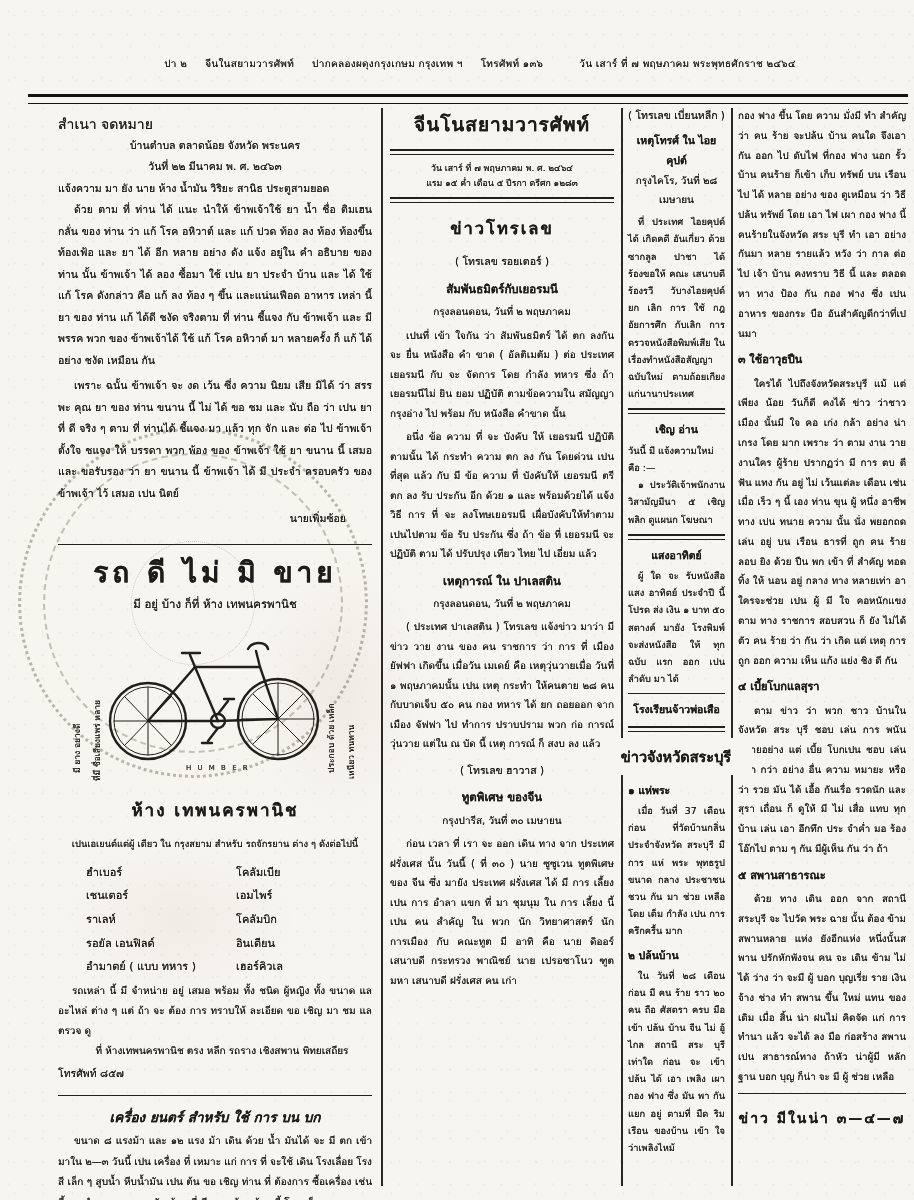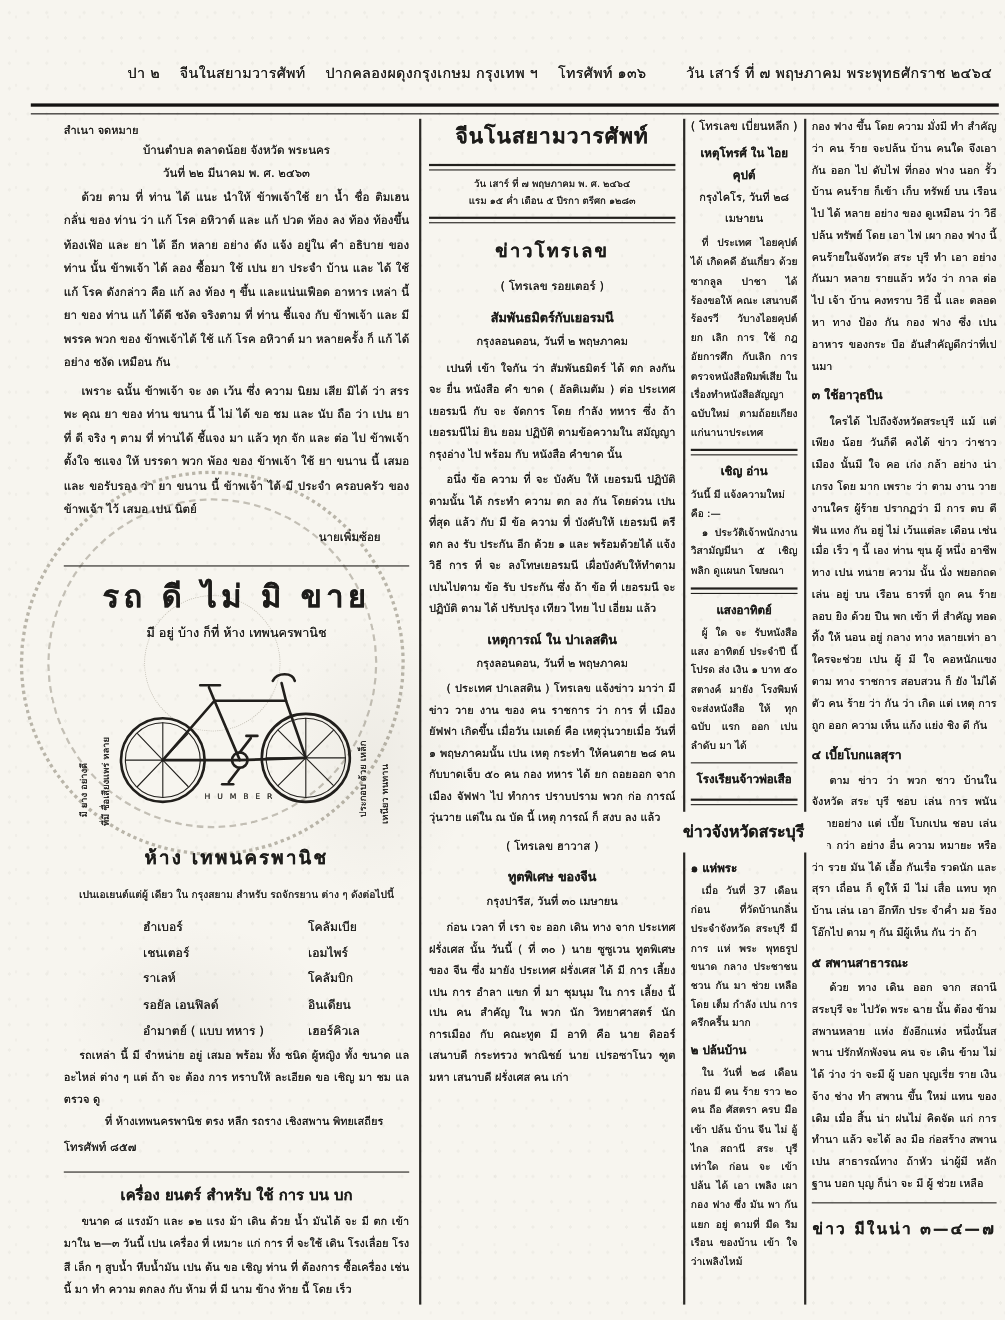--- a/index.html
+++ b/index.html
@@ -4,22 +4,22 @@
 <style>
   html,body{margin:0;padding:0;}
   body{font-family:"DejaVu Sans","Liberation Sans",sans-serif;background:#d8d5cc;}
   #page{position:relative;width:914px;height:1200px;margin:0 auto;background:#f7f5ef;
         overflow:hidden;color:#1d1c1a;
         background-image:radial-gradient(rgba(80,75,60,.05) 1px,transparent 1.2px),
                          radial-gradient(rgba(80,75,60,.04) 1px,transparent 1.4px);
         background-size:17px 23px,29px 31px;}
   .blur{text-shadow:0 0 .5px rgba(20,20,18,.85);}
   
-  #hdr{position:absolute;top:56px;left:58px;right:12px;display:flex;justify-content:flex-end;
-       font-size:13px;letter-spacing:.3px;gap:36px;}
+  #hdr{position:absolute;top:56px;left:58px;right:12px;display:flex;justify-content:center;
+       font-size:10px;letter-spacing:.3px;gap:36px;}
   #hdr .hl{display:flex;gap:18px;}
   #hdr-rule{position:absolute;top:94px;left:28px;right:6px;height:6px;
        border-top:3px solid #141312;border-bottom:1.5px solid #141312;}
   
   .vrule{position:absolute;top:108px;bottom:14px;width:1.5px;background:#2a2825;}
   
   .para{text-align:justify;text-indent:16px;margin:0 0 4px 0;}
   .c{text-align:center;}
   .rule{border:none;border-top:1.5px solid #22201d;margin:6px 0;}
   .rule2{border:none;border-top:2.5px solid #22201d;border-bottom:1px solid #22201d;height:3px;margin:6px 0;}
@@ -28,32 +28,32 @@
   #col1 .sig{text-align:right;padding-right:26px;margin-top:4px;}
   
   #bike-ad{position:relative;margin-top:10px;}
   #bike-ad .h1{font-size:28px;font-weight:bold;letter-spacing:4px;line-height:1.3;}
   #bike-ad .h2{font-size:11.5px;margin-top:2px;}
   #bike-wrap{position:relative;height:168px;margin-top:6px;}
   #bike-svg{position:absolute;left:42px;top:6px;}
   .vlabel{position:absolute;font-size:8.5px;white-space:nowrap;transform:rotate(-90deg);transform-origin:left top;line-height:1.25;}
   #vl1{left:14px;top:150px;} #vl2{left:34px;top:158px;}
   #vr1{left:268px;top:150px;} #vr2{left:288px;top:156px;}
-  #humber{position:absolute;left:128px;top:124px;font-size:7px;letter-spacing:2px;color:#3a3833;}
+  #humber{position:absolute;left:128px;top:138px;font-size:7px;letter-spacing:2px;color:#3a3833;}
   #bike-ad .shop{font-size:17px;font-weight:bold;letter-spacing:2px;margin-top:2px;}
   #bike-ad .agent{font-size:9.3px;margin-top:6px;}
   #brands{margin:8px 0 2px 28px;font-size:11px;line-height:2.15;}
-  #brands .brow{display:flex;margin-left:44px;}
+  #brands .brow{display:flex;}
   #brands .bl{width:150px;} #brands .br{flex:1;}
   #bike-ad .note{font-size:10px;line-height:2;text-align:justify;text-indent:14px;margin:2px 0 0 0;}
   #bike-ad .note2{font-size:10px;line-height:2;text-indent:14px;margin:0;}
   #bike-ad .phone{font-size:10.5px;margin-top:2px;}
   
   #engine-ad{margin-top:8px;font-size:10px;line-height:2.05;}
-  #engine-ad .h1{font-size:13.5px;font-weight:bold;}
+  #engine-ad .h1{font-size:13.5px;font-weight:bold;font-style:italic;}
   
   #stamp{position:absolute;left:18px;top:428px;width:344px;height:344px;border-radius:50%;
          border:3px dotted rgba(125,118,100,.5);transform:rotate(-12deg);pointer-events:none;}
   #stamp::before{content:"";position:absolute;inset:22px;border-radius:50%;border:2px dashed rgba(125,118,100,.42);}
   #stamp::after{content:"";position:absolute;inset:110px;border-radius:50%;border:1.5px dotted rgba(125,118,100,.35);}
   .blotch{position:absolute;border-radius:50%;pointer-events:none;}
   
   #col2{position:absolute;left:390px;top:106px;width:224px;height:1090px;font-size:10px;line-height:1.95;}
   #mast .title{font-size:19px;font-weight:bold;letter-spacing:1px;}
   #mast .sm{font-size:8.8px;line-height:1.7;}
@@ -93,23 +93,24 @@
 
   <div class="vrule" style="left:381px"></div>
   <div class="vrule" style="left:621px"></div>
   <div class="vrule" style="left:731px"></div>
 
   <div id="stamp"></div>
   <div class="blotch" style="left:250px;top:560px;width:180px;height:260px;background:radial-gradient(rgba(90,85,70,.06),transparent 70%)"></div>
   <div class="blotch" style="left:60px;top:840px;width:240px;height:160px;background:radial-gradient(rgba(90,85,70,.05),transparent 70%)"></div>
 
   <div id="col1">
-    <div style="font-size:10px">สำเนา จดหมาย</div>
+    <div style="font-size:14px">สำเนา จดหมาย</div>
     <div class="c" style="margin-top:-4px">บ้านตำบล ตลาดน้อย จังหวัด พระนคร</div>
     <div class="c">วันที่ ๒๒ มีนาคม พ. ศ. ๒๔๖๓</div>
+    <div>แจ้งความ มา ยัง นาย ห้าง น้ำมัน วิริยะ สานิธ ประตูสามยอด</div>
     <p class="para">ด้วย ตาม ที่ ท่าน ได้ แนะ นำให้ ข้าพเจ้าใช้ ยา น้ำ ชื่อ ติมเฮน กลั่น ของ ท่าน ว่า แก้ โรค อหิวาต์ และ แก้ ปวด ท้อง ลง ท้อง ท้องขึ้น ท้องเฟ้อ และ ยา ได้ อีก หลาย อย่าง ดัง แจ้ง อยู่ใน คำ อธิบาย ของ ท่าน นั้น      ข้าพเจ้า ได้ ลอง ซื้อมา ใช้ เปน ยา ประจำ บ้าน และ ได้ ใช้ แก้ โรค ดังกล่าว คือ แก้ ลง ท้อง ๆ ขึ้น และแน่นเฟือด อาหาร เหล่า นี้ ยา ของ ท่าน แก้ ได้ดี ชงัด จริงตาม ที่ ท่าน ชี้แจง กับ ข้าพเจ้า      และ มี พรรค พวก ของ ข้าพเจ้าได้ ใช้ แก้ โรค อหิวาต์ มา หลายครั้ง ก็ แก้ ได้ อย่าง ชงัด เหมือน กัน</p>
     <p class="para">เพราะ ฉนั้น ข้าพเจ้า จะ งด เว้น ซึ่ง ความ นิยม เสีย มิได้ ว่า สรรพะ คุณ ยา ของ ท่าน ขนาน นี้ ไม่ ได้      ขอ ชม และ นับ ถือ ว่า เปน ยา ที่ ดี จริง ๆ ตาม ที่ ท่านได้ ชี้แจง มา แล้ว ทุก จัก      และ ต่อ ไป ข้าพเจ้า ตั้งใจ ชแจง ให้ บรรดา พวก พ้อง ของ ข้าพเจ้า ใช้ ยา ขนาน นี้ เสมอ      และ ขอรับรอง ว่า ยา ขนาน นี้ ข้าพเจ้า ได้ มี ประจำ ครอบครัว ของ ข้าพเจ้า ไว้ เสมอ เปน นิตย์</p>
     <div class="sig">นายเพิ่มซ้อย</div>
 
     <hr class="rule" style="margin-top:14px">
 
     <div id="bike-ad" class="c">
       <div class="h1">รถ ดี ไม่ มิ ขาย</div>
       <div class="h2">มี อยู่ บ้าง ก็ที่ ห้าง เทพนครพานิช</div>
 

